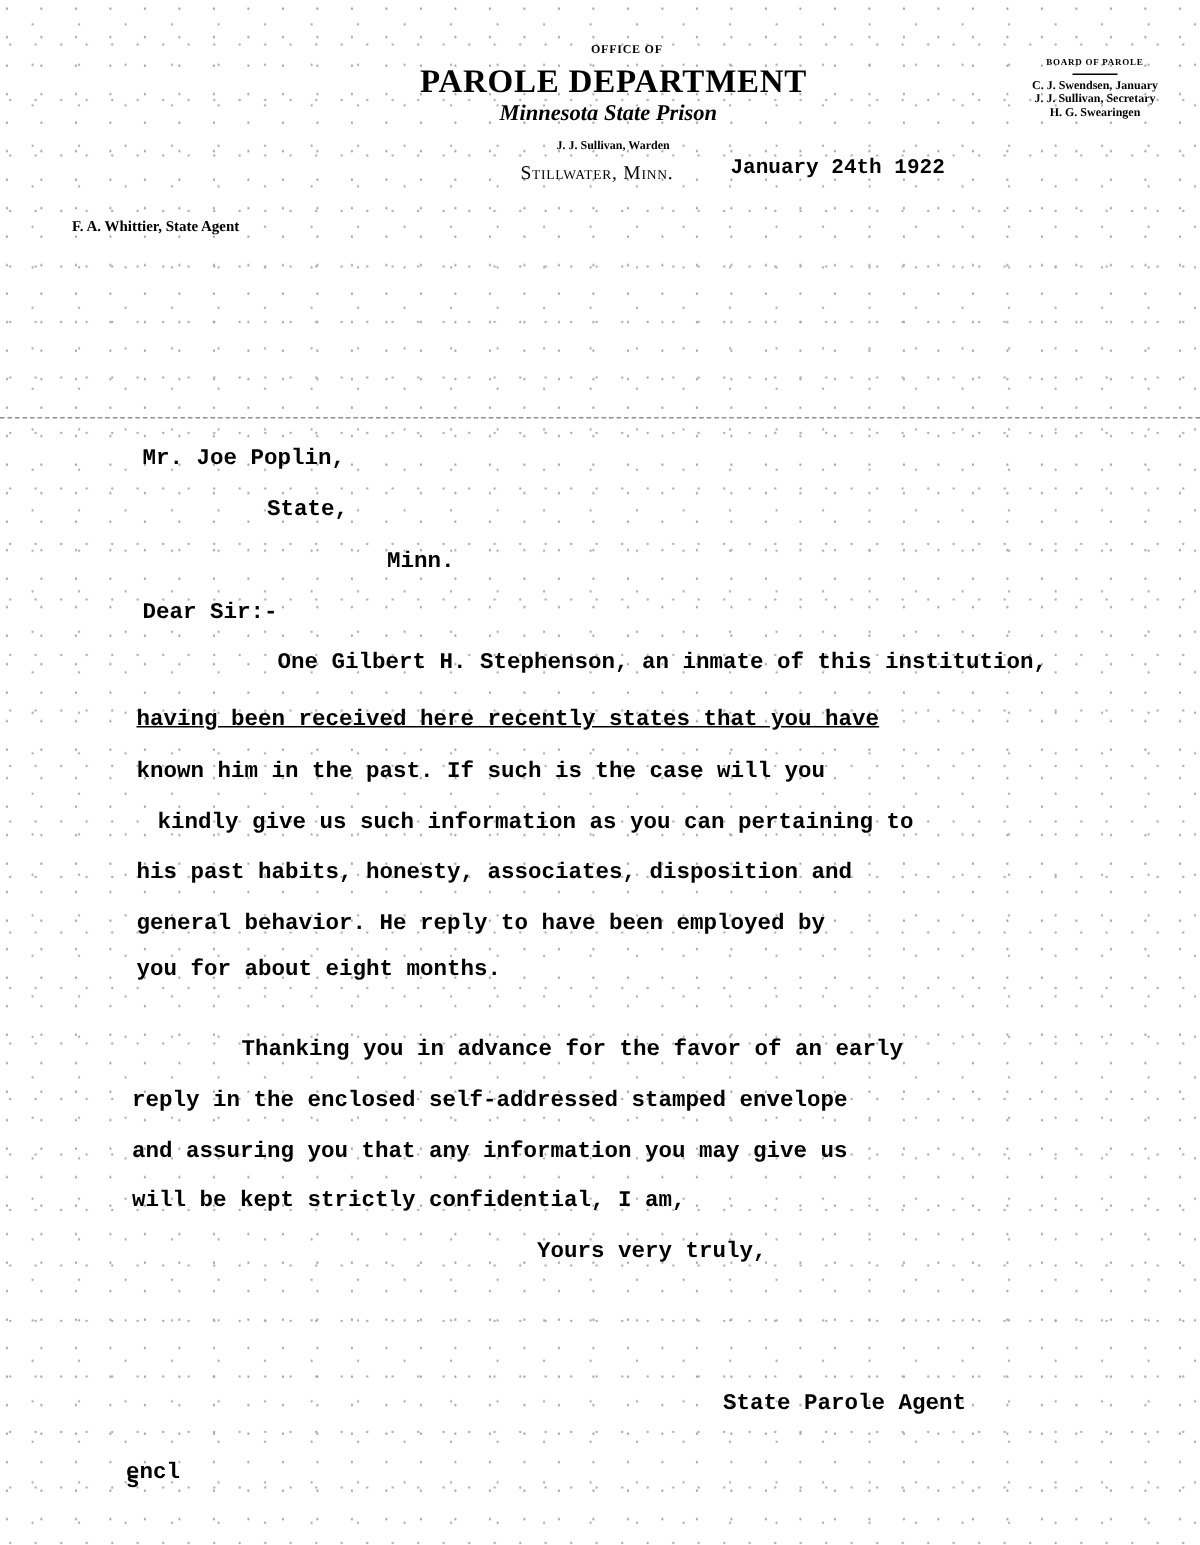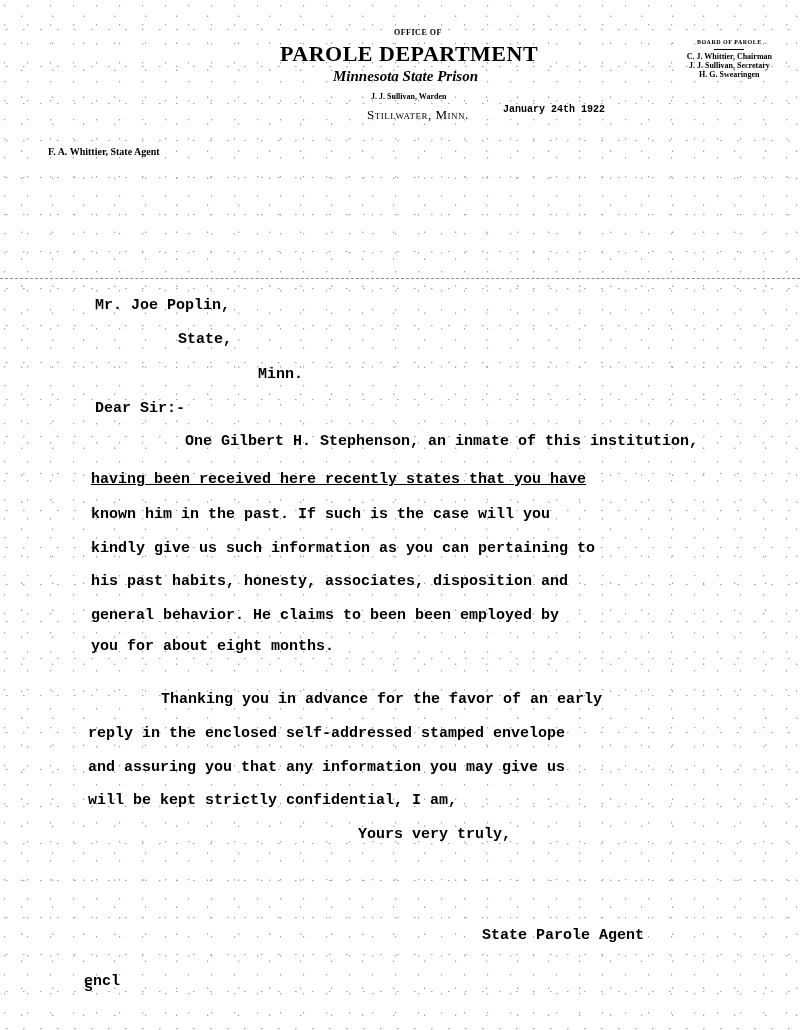--- a/index.html
+++ b/index.html
@@ -16,26 +16,26 @@
       background-size: 23px 19px, 31px 27px, 17px 37px;
       opacity: 0.35;
     }
     .abs { position: absolute; white-space: nowrap; }
     .serif { font-family: "Liberation Serif", "DejaVu Serif", serif; padding-left: 28px; }
     .mono { font-family: "Liberation Mono", "DejaVu Sans Mono", monospace; font-weight: bold; }
     .office-of { left: 366px; top: 28px; font-size: 8px; font-weight: bold; letter-spacing: 0.5px; }
     .dept { left: 252px; top: 41px; font-size: 22px; font-weight: bold; letter-spacing: 0.5px; }
     .prison { left: 305px; top: 68px; font-size: 15px; font-style: italic; font-weight: bold; }
     .warden { left: 343px; top: 92px; font-size: 8px; font-weight: bold; }
-    .city { left: 319px; top: 107px; font-size: 13px; font-variant: small-caps; letter-spacing: 0.5px; margin-left: 20px; }
+    .city { left: 319px; top: 107px; font-size: 13px; font-variant: small-caps; letter-spacing: 0.5px; }
     .agent-left { left: 20px; top: 110px; font-size: 10px; font-weight: bold; margin-top: 36px; }
     .board { right: 28px; top: 38px; text-align: center; font-size: 8px; line-height: 9px; font-weight: bold; }
     .board .title { font-size: 6px; letter-spacing: 0.5px; }
     .board .rule { width: 30px; height: 1px; background: #000; margin: 2px auto; }
-    .date { left: 503px; top: 104px; font-size: 10px; }
+    .date { left: 487px; top: 104px; font-size: 14px; }
     .divider {
       position: absolute; left: 0; top: 278px; width: 800px; height: 0;
       border-top: 1px dashed #444; opacity: 0.6;
     }
     .typed { font-size: 15px; }
     .line { position: absolute; white-space: nowrap; }
   </style>
 </head>
 <body>
 
@@ -44,41 +44,41 @@
 <div class="abs serif office-of">OFFICE OF</div>
 <div class="abs serif dept">PAROLE DEPARTMENT</div>
 <div class="abs serif prison">Minnesota State Prison</div>
 <div class="abs serif warden">J. J. Sullivan, Warden</div>
 <div class="abs serif city">Stillwater, Minn.</div>
 <div class="abs serif agent-left">F. A. Whittier, State Agent</div>
 
 <div class="abs serif board">
   <div class="title">BOARD OF PAROLE</div>
   <div class="rule"></div>
-  <div>C. J. Whittier, Chairman</div>
+  <div>C. J. Swendsen, January</div>
   <div>J. J. Sullivan, Secretary</div>
   <div>H. G. Swearingen</div>
 </div>
 
 <div class="abs mono date">January 24th 1922</div>
 
 <div class="divider"></div>
 
 <div class="line mono typed" style="left:95px; top:297px;">Mr. Joe Poplin,</div>
 <div class="line mono typed" style="left:178px; top:331px;">State,</div>
 <div class="line mono typed" style="left:258px; top:366px;">Minn.</div>
 
 <div class="line mono typed" style="left:95px; top:400px;">Dear Sir:-</div>
 
 <div class="line mono typed" style="left:185px; top:433px;">One Gilbert H. Stephenson, an inmate of this institution,</div>
 <div class="line mono typed" style="left:91px; top:471px;text-decoration:underline;">having been received here recently states that you have</div>
 <div class="line mono typed" style="left:91px; top:506px;">known him in the past.  If such is the case will you</div>
-<div class="line mono typed" style="left:91px; top:540px;">kindly give us such information as you can pertaining to</div>
+<div class="line mono typed" style="left:105px; top:540px;">kindly give us such information as you can pertaining to</div>
 <div class="line mono typed" style="left:91px; top:573px;">his past habits, honesty, associates, disposition and</div>
-<div class="line mono typed" style="left:91px; top:607px;">general behavior.  He claims to been been employed by</div>
+<div class="line mono typed" style="left:91px; top:607px;">general behavior.  He reply to have been employed by</div>
 <div class="line mono typed" style="left:91px; top:638px;">you for about eight months.</div>
 
 <div class="line mono typed" style="left:161px; top:691px;">Thanking you in advance for the favor of an early</div>
 <div class="line mono typed" style="left:88px; top:725px;">reply in the enclosed self-addressed stamped envelope</div>
 <div class="line mono typed" style="left:88px; top:759px;">and assuring you that any information you may give us</div>
 <div class="line mono typed" style="left:88px; top:792px;">will be kept strictly confidential, I am,</div>
 
 <div class="line mono typed" style="left:358px; top:826px;">Yours very truly,</div>
 
 <div class="line mono typed" style="left:482px; top:927px;">State Parole Agent</div>

